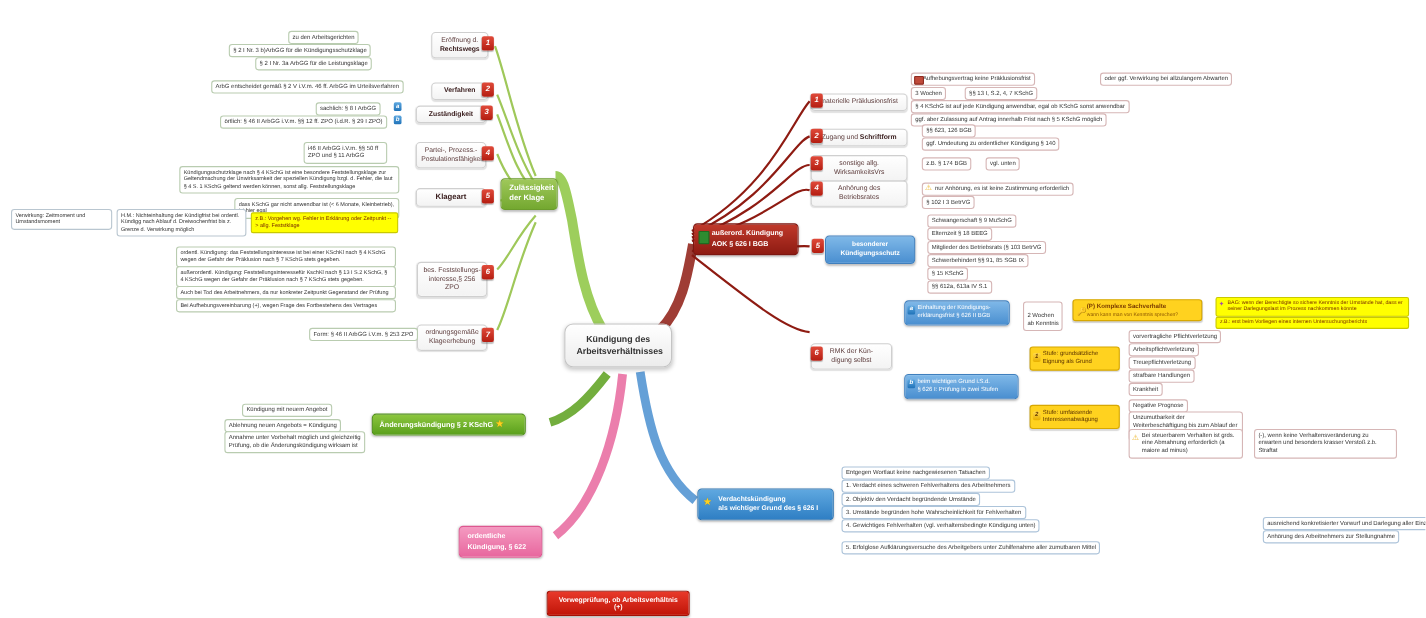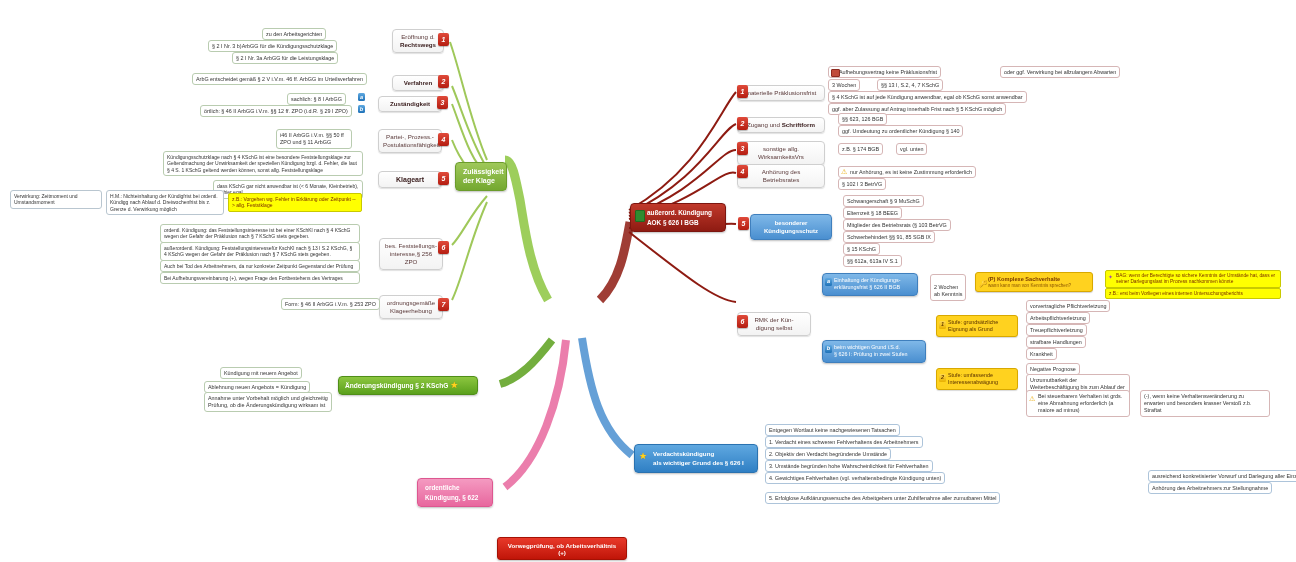--- a/index.html
+++ b/index.html
@@ -112,20 +112,24 @@
     <path d="M487 202 C 470 240 462 280 452 300" stroke="#9fc85a" stroke-width="2" fill="none"></path>
 
     <path d="M629 210 C 700 170 720 110 736 92" stroke="#8e1b12" stroke-width="2" fill="none"></path>
     <path d="M629 213 C 700 180 720 130 736 124" stroke="#8e1b12" stroke-width="2" fill="none"></path>
     <path d="M629 216 C 700 190 720 150 736 150" stroke="#8e1b12" stroke-width="2" fill="none"></path>
     <path d="M629 219 C 700 200 722 168 736 173" stroke="#8e1b12" stroke-width="2" fill="none"></path>
     <path d="M629 228 C 700 230 720 222 736 224" stroke="#8e1b12" stroke-width="2" fill="none"></path>
     <path d="M629 232 C 690 280 716 300 736 302" stroke="#8e1b12" stroke-width="2" fill="none"></path>
   </svg>
 
+  <div class="n center" style="left:513px;top:294px;width:98px;">
+    <div style="white-space:pre-line">Kündigung des
+Arbeitsverhältnisses</div>
+  </div>
 
   <div class="n mainnode mn-green" style="left:455px;top:162px;width:52px;">
     <span style="white-space:pre-line">Zulässigkeit
 der Klage</span>
   </div>
 
   <div class="n mainnode mn-darkred" style="left:630px;top:203px;width:96px;padding-left:16px;">
     <span class="ico" style="position:absolute;left:4px;top:6px;width:8px;height:10px;background:#2e8b30;border-radius:1px;border:1px solid #1f6b20;"></span>
     <span style="white-space:pre-line;font-size:6.4px;">außerord. Kündigung
 AOK § 626 I BGB</span>

